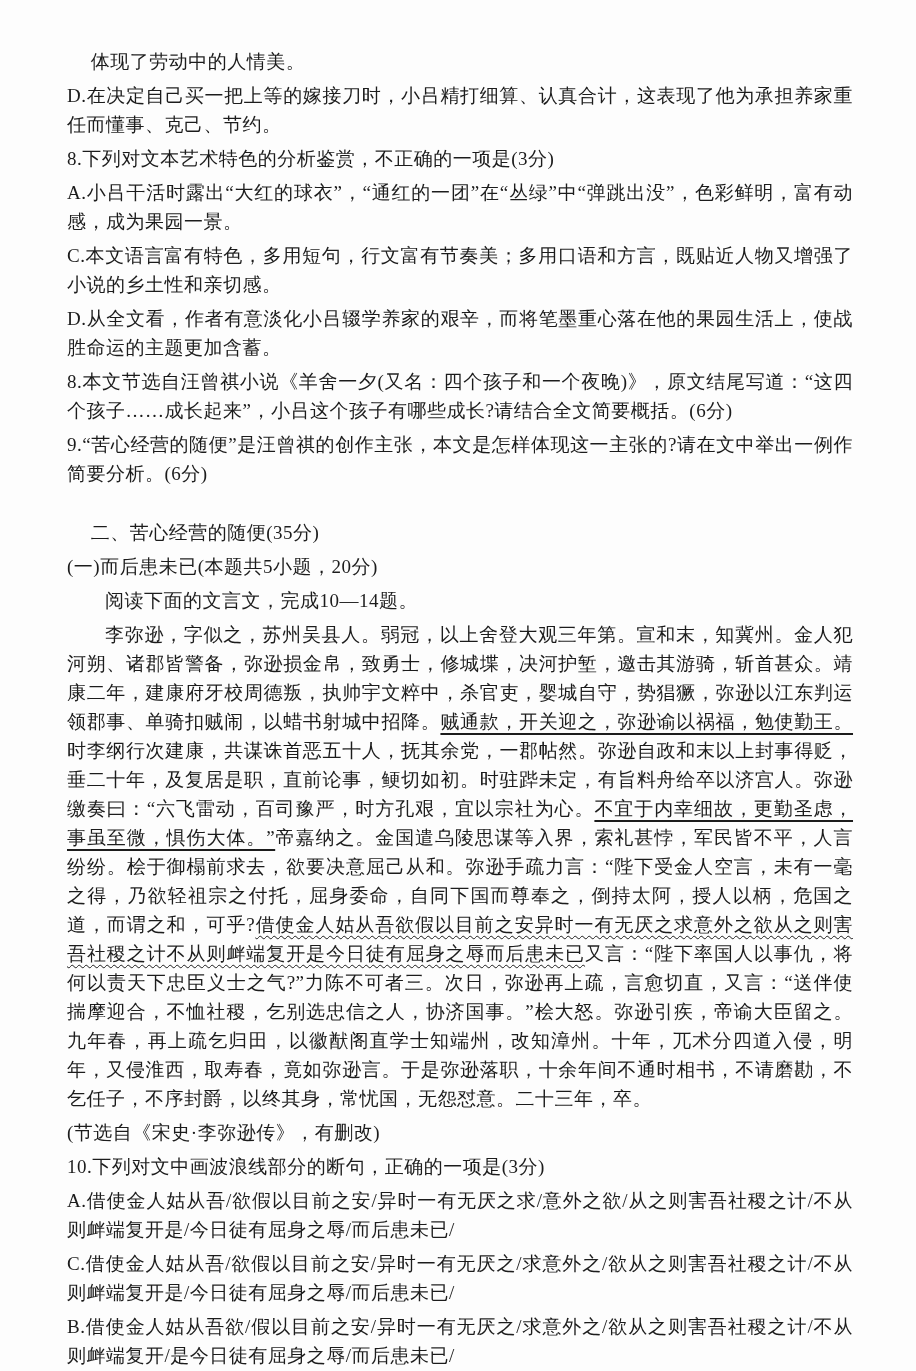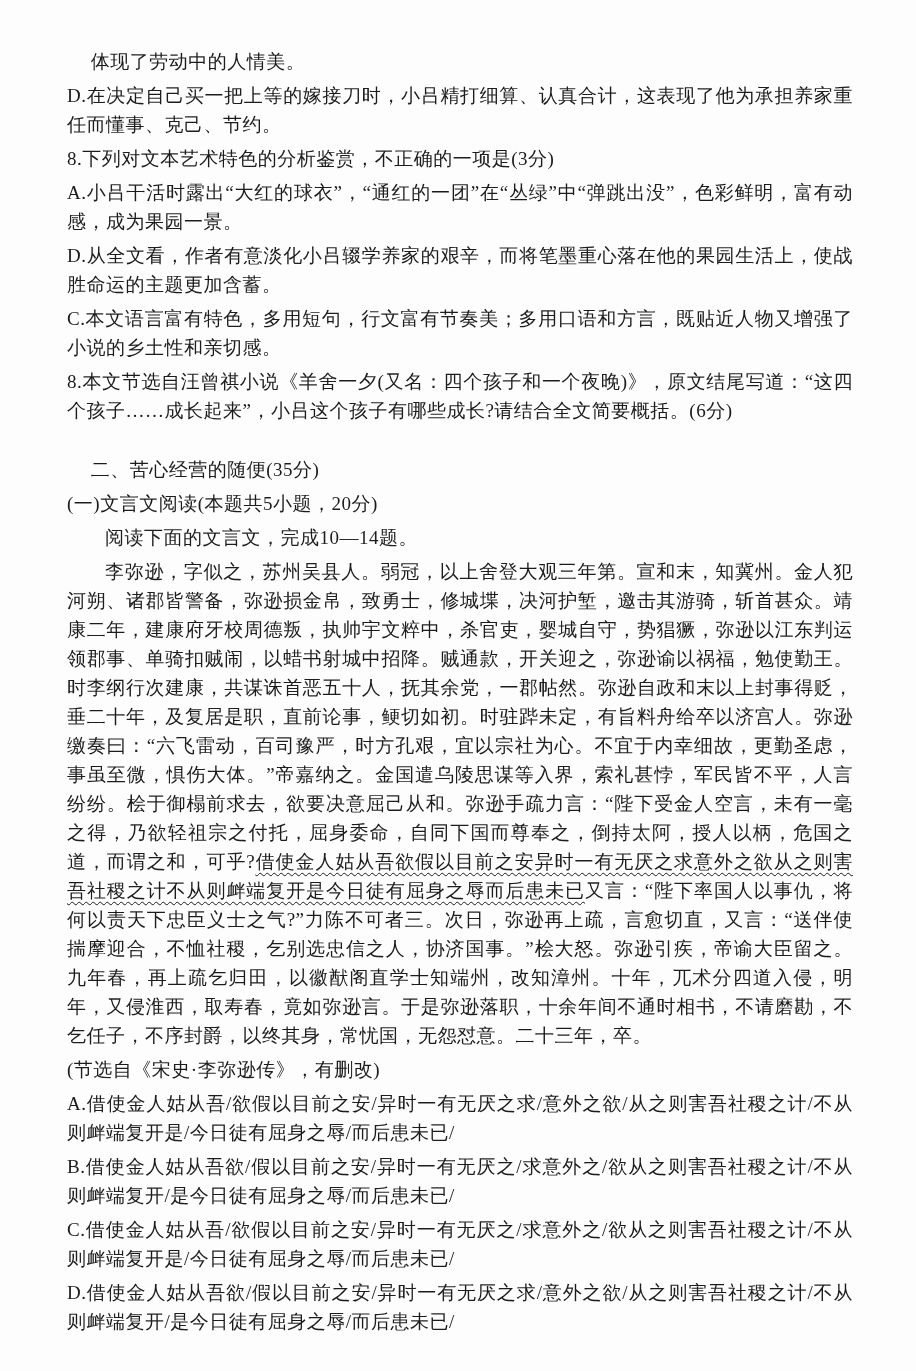--- a/index.html
+++ b/index.html
@@ -27,50 +27,53 @@
     line-height: 29px;
     text-align: justify;
     letter-spacing: 0.5px;
     word-break: break-all;
   }
   .indent-1 { text-indent: 1.25em; }
   .indent-2 { text-indent: 2em; }
   .sec-gap  { margin-top: 30px !important; }
   .attribution { text-align: center; }
   .u-solid {
+    text-decoration: underline;
     text-decoration-thickness: 1.5px;
     text-underline-offset: 5px;
   }
   .u-wavy {
     text-decoration: underline wavy;
     text-decoration-thickness: 1px;
     text-underline-offset: 4px;
   }
 </style>
 </head>
 <body>
 
 <div class="page">
 
   <p class="indent-1">体现了劳动中的人情美。</p>
   <p>D.在决定自己买一把上等的嫁接刀时，小吕精打细算、认真合计，这表现了他为承担养家重任而懂事、克己、节约。</p>
 
   <p>8.下列对文本艺术特色的分析鉴赏，不正确的一项是(3分)</p>
   <p>A.小吕干活时露出“大红的球衣”，“通红的一团”在“丛绿”中“弹跳出没”，色彩鲜明，富有动感，成为果园一景。</p>
+  <p>C.本文语言富有特色，多用短句，行文富有节奏美；多用口语和方言，既贴近人物又增强了小说的乡土性和亲切感。</p>
   <p>D.从全文看，作者有意淡化小吕辍学养家的艰辛，而将笔墨重心落在他的果园生活上，使战胜命运的主题更加含蓄。</p>
-  <p>C.本文语言富有特色，多用短句，行文富有节奏美；多用口语和方言，既贴近人物又增强了小说的乡土性和亲切感。</p>
 
   <p>8.本文节选自汪曾祺小说《羊舍一夕(又名：四个孩子和一个夜晚)》，原文结尾写道：“这四个孩子……成长起来”，小吕这个孩子有哪些成长?请结合全文简要概括。(6分)</p>
+  <p>9.“苦心经营的随便”是汪曾祺的创作主张，本文是怎样体现这一主张的?请在文中举出一例作简要分析。(6分)</p>
 
   <p class="sec-gap indent-1">二、苦心经营的随便(35分)</p>
-  <p>(一)文言文阅读(本题共5小题，20分)</p>
+  <p>(一)而后患未已(本题共5小题，20分)</p>
   <p class="indent-2">阅读下面的文言文，完成10—14题。</p>
 
   <p class="indent-2"><span>李弥逊，字似之，苏州吴县人。弱冠，以上舍登大观三年第。宣和末，知冀州。金人犯河朔、诸郡皆警备，弥逊损金帛，致勇士，修城堞，决河护堑，邀击其游骑，斩首甚众。靖康二年，建康府牙校周德叛，执帅宇文粹中，杀官吏，婴城自守，势猖獗，弥逊以江东判运领郡事、单骑扣贼闹，以蜡书射城中招降。</span><span class="u-solid">贼通款，开关迎之，弥逊谕以祸福，勉使勤王。</span><span>时李纲行次建康，共谋诛首恶五十人，抚其余党，一郡帖然。弥逊自政和末以上封事得贬，垂二十年，及复居是职，直前论事，鲠切如初。时驻跸未定，有旨料舟给卒以济宫人。弥逊缴奏曰：“六飞雷动，百司豫严，时方孔艰，宜以宗社为心。</span><span class="u-solid">不宜于内幸细故，更勤圣虑，事虽至微，惧伤大体。”</span><span>帝嘉纳之。金国遣乌陵思谋等入界，索礼甚悖，军民皆不平，人言纷纷。桧于御榻前求去，欲要决意屈己从和。弥逊手疏力言：“陛下受金人空言，未有一毫之得，乃欲轻祖宗之付托，屈身委命，自同下国而尊奉之，倒持太阿，授人以柄，危国之道，而谓之和，可乎?</span><span class="u-wavy">借使金人姑从吾欲假以目前之安异时一有无厌之求意外之欲从之则害吾社稷之计不从则衅端复开是今日徒有屈身之辱而后患未已</span><span>又言：“陛下率国人以事仇，将何以责天下忠臣义士之气?”力陈不可者三。次日，弥逊再上疏，言愈切直，又言：“送伴使揣摩迎合，不恤社稷，乞别选忠信之人，协济国事。”桧大怒。弥逊引疾，帝谕大臣留之。九年春，再上疏乞归田，以徽猷阁直学士知端州，改知漳州。十年，兀术分四道入侵，明年，又侵淮西，取寿春，竟如弥逊言。于是弥逊落职，十余年间不通时相书，不请磨勘，不乞任子，不序封爵，以终其身，常忧国，无怨怼意。二十三年，卒。</span></p>
 
   <p class="attribution">(节选自《宋史·李弥逊传》，有删改)</p>
 
+  <p>10.下列对文中画波浪线部分的断句，正确的一项是(3分)</p>
   <p>A.借使金人姑从吾/欲假以目前之安/异时一有无厌之求/意外之欲/从之则害吾社稷之计/不从则衅端复开是/今日徒有屈身之辱/而后患未已/</p>
+  <p>C.借使金人姑从吾/欲假以目前之安/异时一有无厌之/求意外之/欲从之则害吾社稷之计/不从则衅端复开是/今日徒有屈身之辱/而后患未已/</p>
   <p>B.借使金人姑从吾欲/假以目前之安/异时一有无厌之/求意外之/欲从之则害吾社稷之计/不从则衅端复开/是今日徒有屈身之辱/而后患未已/</p>
-  <p>C.借使金人姑从吾/欲假以目前之安/异时一有无厌之/求意外之/欲从之则害吾社稷之计/不从则衅端复开是/今日徒有屈身之辱/而后患未已/</p>
   <p>D.借使金人姑从吾欲/假以目前之安/异时一有无厌之求/意外之欲/从之则害吾社稷之计/不从则衅端复开/是今日徒有屈身之辱/而后患未已/</p>
 
 </div>
 
 </body></html>

